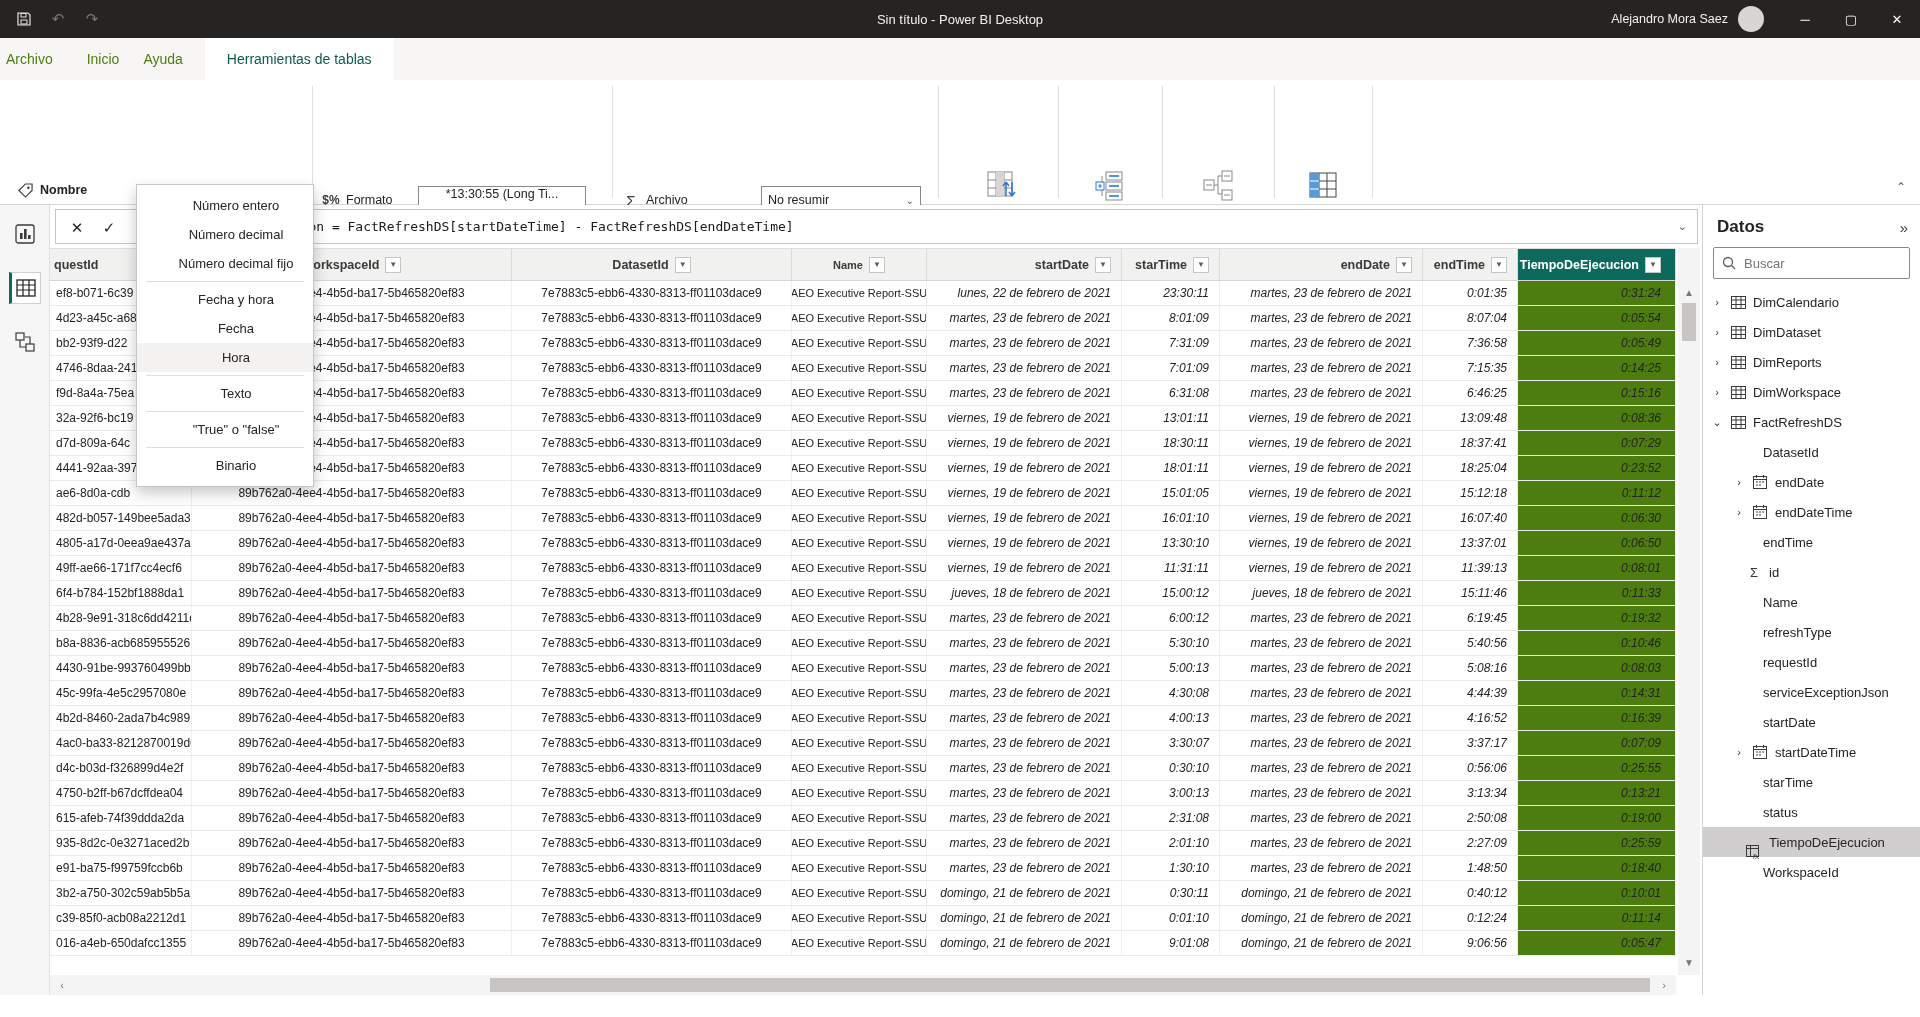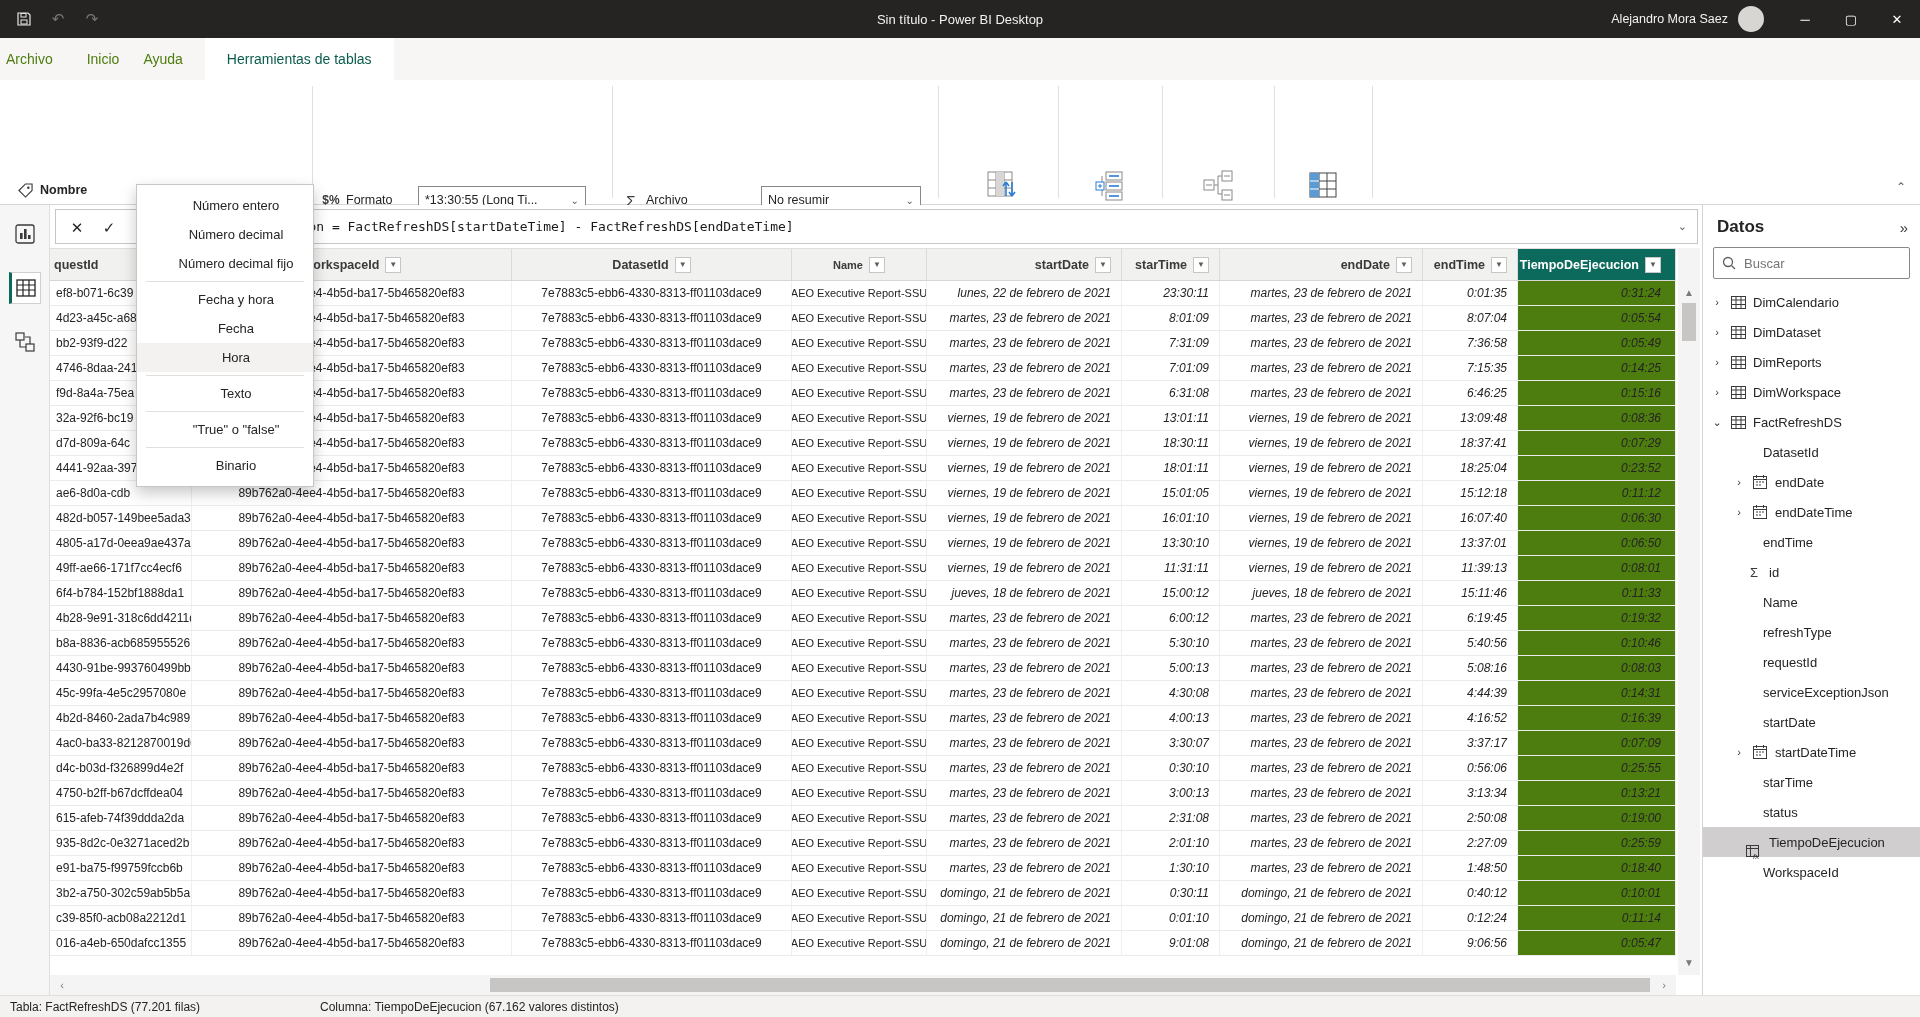--- a/index.html
+++ b/index.html
@@ -188,21 +188,21 @@
     </div>
     <div class="glabel" style="left:50px; width:230px;">Estructura</div>
     <div class="rdiv" style="left:312px;"></div>
 
     <div class="rrow" style="left:322px; top:106px;">
       <span class="ricon">
           <b style="font-size:12px">$%</b>
         </span>
       <span class="rlabel">Formato</span>
     </div>
-    <div class="combo" style="left:418px; top:106px; width:168px;">
+    <div class="combo" style="left:418px; top:106px; width:168px;flex-direction:column;">
       <span>*13:30:55 (Long Ti...</span>
       <span class="chev">⌄</span>
     </div>
     <div class="rrow" style="left:422px; top:144px;">
       <span class="disabled-sym">$ <span class="chev-s">⌄</span></span>
       <span class="disabled-sym">%</span>
       <span class="disabled-sym" style="font-weight:bold">9</span>
       <span class="disabled-sym" style="font-size:11px">→.00</span>
       <span class="spinner">
         <span>Automá...</span>
@@ -849,18 +849,14 @@
       <div class="mitem">Fecha</div>
       <div class="mitem sel">Hora</div>
       <div class="mdiv"></div>
       <div class="mitem">Texto</div>
       <div class="mdiv"></div>
       <div class="mitem">"True" o "false"</div>
       <div class="mdiv"></div>
       <div class="mitem">Binario</div>
     </div>
 
-  <div class="statusbar">
-    <span>Tabla: FactRefreshDS (77.201 filas)</span>
-    <span class="col-info">Columna: TiempoDeEjecucion (67.162 valores distintos)</span>
-  </div>
 
 </div>
 
 </body></html>

